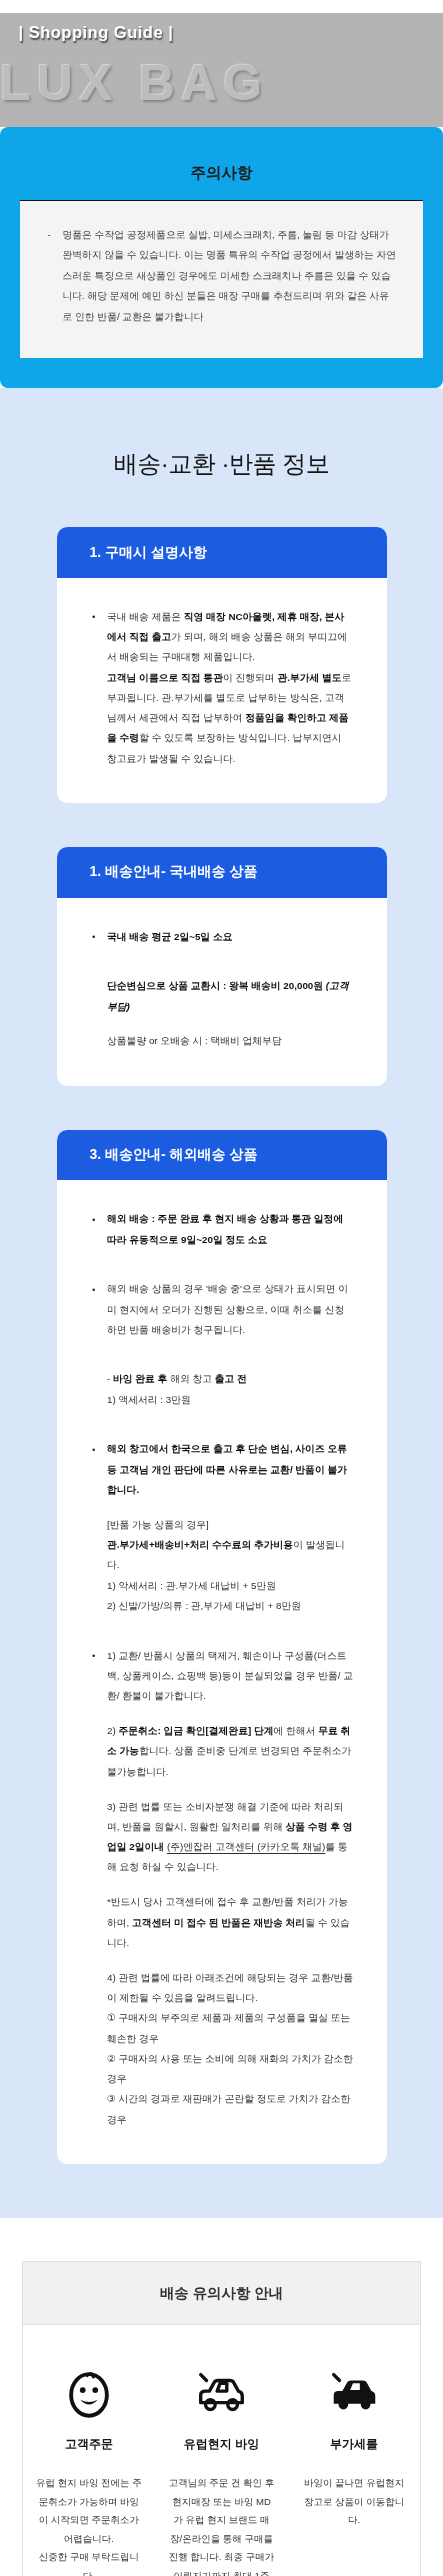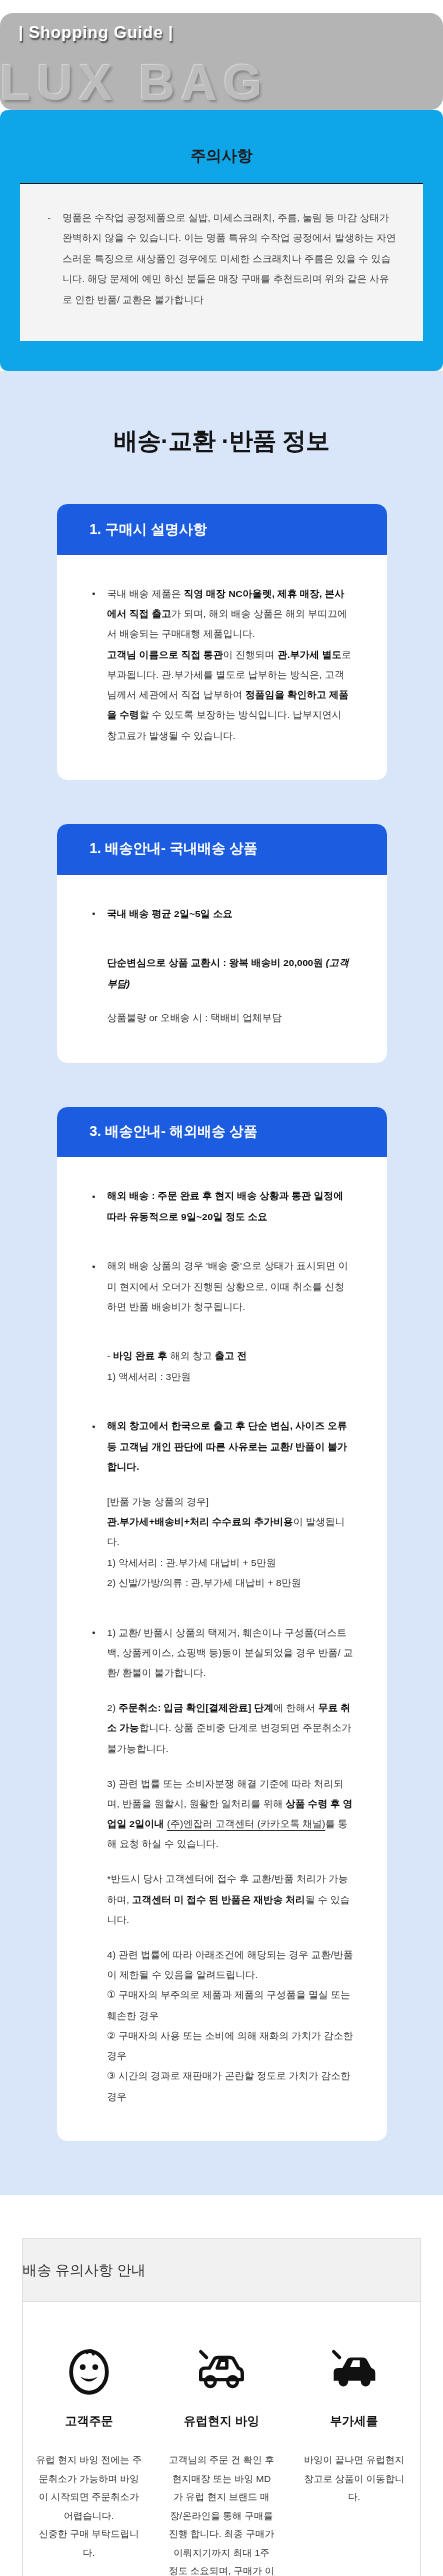--- a/index.html
+++ b/index.html
@@ -6,54 +6,54 @@
     --accent:#1b5ce0;
     --sect:#d9e5f9;
     --banner:#b4b4b4;
   }
   *{box-sizing:border-box;}
   body{margin:0;background:#ffffff;font-family:"Liberation Sans","DejaVu Sans",sans-serif;color:#333;}
   .page{width:443px;margin:0 auto;background:#fff;}
 
   
   .top-gap{height:13px;background:#fff;}
-  .banner{background:var(--banner);height:97px;position:relative;overflow:hidden;border-radius:13px;}
+  .banner{background:var(--banner);height:114px;position:relative;overflow:hidden;}
   .banner-tag{position:absolute;top:10.3px;left:18.5px;font-size:16.5px;font-weight:bold;color:#fff;
               text-shadow:1px 1.5px 1.5px rgba(50,50,50,.85);letter-spacing:0.5px;}
   .banner-title{margin-top:41px;text-align:left;font-size:50px;font-weight:bold;letter-spacing:6.2px;
                 color:#bdbdbd;text-shadow:-1px -1px 1px #d6d6d6,1.5px 2.1px 2.6px #868686;}
 
   
   .caution{background:#0ea5e9;padding:36px 20px 30px;border-radius:8px;}
   .caution-title{margin:0 0 15.5px;text-align:center;font-size:15.5px;font-weight:800;color:#1b1b1b;}
   .caution-box{background:#f4f4f4;border-top:1.5px solid #141414;padding:24px 25px 31px;
                font-size:9.8px;line-height:2.1;color:#3d3d3d;}
 
   
   .blue{background:var(--sect);}
   .sec1{padding:49px 0 10.3px;}
-  .sec-title{margin:5px 0 47px;text-align:center;font-size:24px;font-weight:700;color:#141414;letter-spacing:-0.5px;}
+  .sec-title{margin:11px 0 47px;text-align:center;font-size:24px;font-weight:400;color:#141414;letter-spacing:-0.5px;}
 
   .card{width:330px;margin:0 auto 44px;border-radius:10.3px;overflow:hidden;background:#fff;}
   .card-head{background:var(--accent);color:#fff;font-weight:700;font-size:14px;padding:13.4px 33px;line-height:1.7;}
   .card-body{padding:29px 33px 34px;font-size:9.8px;line-height:2.07;color:#2e2e2e;}
 
   .para{position:relative;padding-left:17.5px;}
   .para .bullet{position:absolute;left:2.6px;top:.05em;}
   .gap{margin-top:1.5em;}
   .gap2{margin-top:3em;}
   .b{font-weight:800;color:#101010;}
   .u{text-decoration:underline;text-underline-offset:2.6px;}
   .i{font-style:italic;}
 
   
   .notice-sec{background:#fff;padding:43px 21.6px 55px;}
   .notice-box{border:0.5px solid #e0e0e0;background:#fff;}
-  .notice-head{background:#f1f1f1;border-bottom:0.5px solid #e0e0e0;padding:21.6px 0;
-               font-size:14.4px;font-weight:400;color:#333;}
+  .notice-head{background:#f1f1f1;border-bottom:0.5px solid #e0e0e0;padding:21.6px 0;text-align:center;
+               font-size:14.4px;font-weight:700;color:#333;}
   .notice-grid{display:grid;grid-template-columns:1fr 1fr 1fr;}
   .cell{padding:37px 12.4px 30px;text-align:center;}
   .icon{height:60px;display:flex;align-items:flex-end;justify-content:center;}
   .icon svg{width:58px;height:58px;}
   .cell-title{margin-top:13.4px;font-size:12px;font-weight:800;color:#161616;}
   .cell-desc{margin-top:21.6px;font-size:9.5px;line-height:1.95;color:#333;white-space:pre-line;}
 </style>
 </head>
 <body>
 

